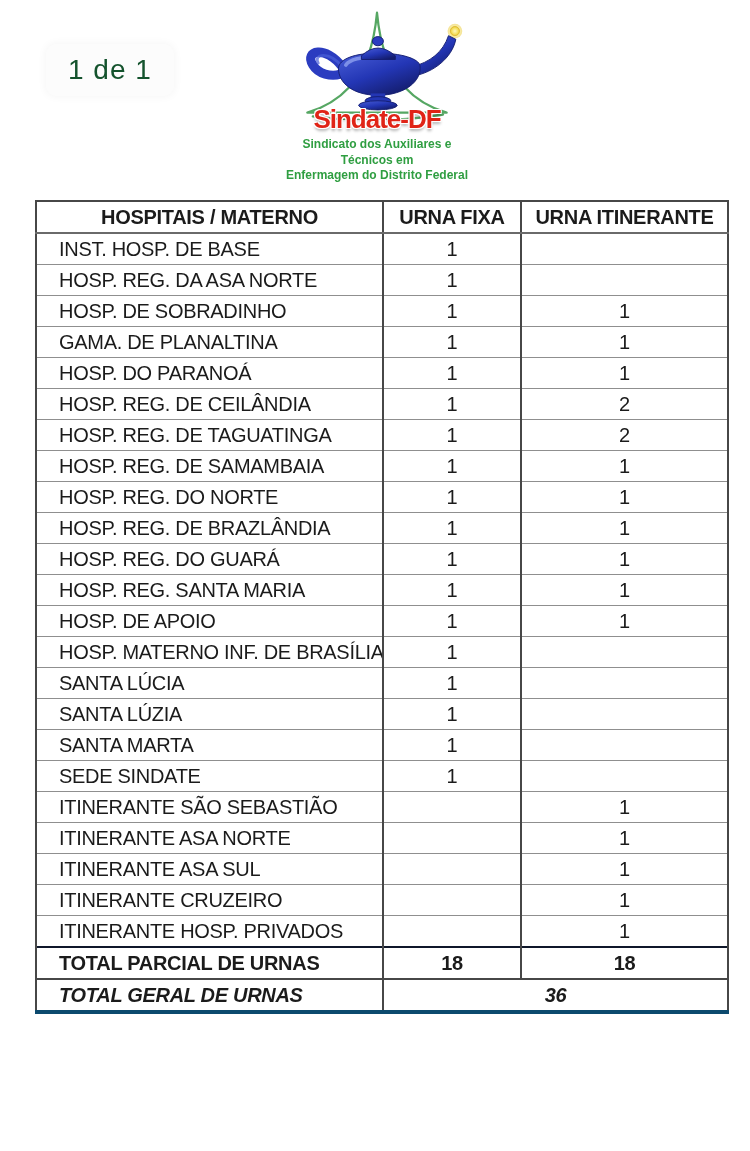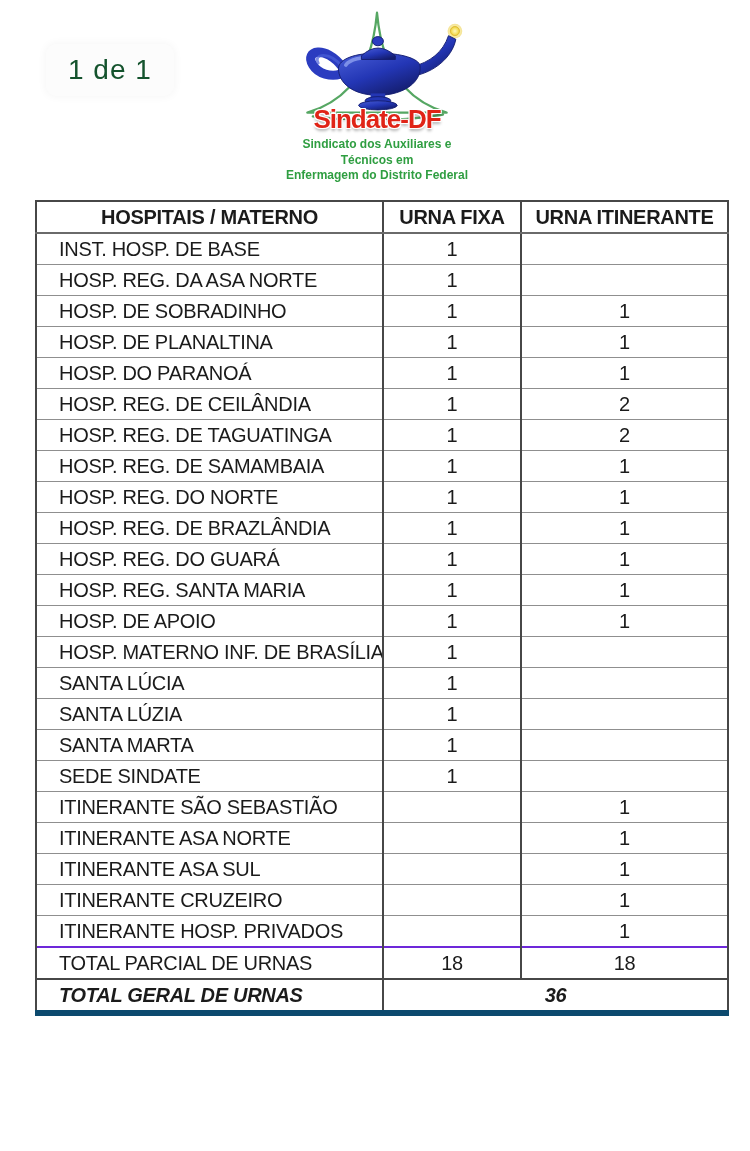--- a/index.html
+++ b/index.html
@@ -77,24 +77,24 @@
     white-space: nowrap;
   }
   .urnas th {
     font-weight: 700;
     text-align: center;
     border-top: 2px solid #474747;
     border-bottom: 2px solid #6a6a6a;
   }
   .urnas .c1 { text-align: left; padding-left: 22px; }
   .urnas .cnum { text-align: center; }
-  .urnas tr.row-total td { border-top: 2px solid #6d28d9; font-weight: 400; }
+  .urnas tr.row-total td { border-top: 2px solid #0f172a; font-weight: 700; }
   .urnas tr.row-grand td {
     border-top: 2px solid #474747;
-    border-bottom: 6px solid #0c4a6e;
+    border-bottom: 4px solid #0c4a6e;
     font-weight: 700;
     font-style: italic;
   }
 </style>
 </head>
 <body>
 
 <div class="page">
 
   <div class="page-indicator">1 de 1</div>
@@ -165,21 +165,21 @@
     <td class="c1">HOSP. REG. DA ASA NORTE</td>
     <td class="cnum">1</td>
     <td class="cnum"></td>
   </tr>
         <tr>
     <td class="c1">HOSP. DE SOBRADINHO</td>
     <td class="cnum">1</td>
     <td class="cnum">1</td>
   </tr>
         <tr>
-    <td class="c1">HOSP. DE PLANALTINA</td>
+    <td class="c1">GAMA. DE PLANALTINA</td>
     <td class="cnum">1</td>
     <td class="cnum">1</td>
   </tr>
         <tr>
     <td class="c1">HOSP. DO PARANOÁ</td>
     <td class="cnum">1</td>
     <td class="cnum">1</td>
   </tr>
         <tr>
     <td class="c1">HOSP. REG. DE CEILÂNDIA</td>

